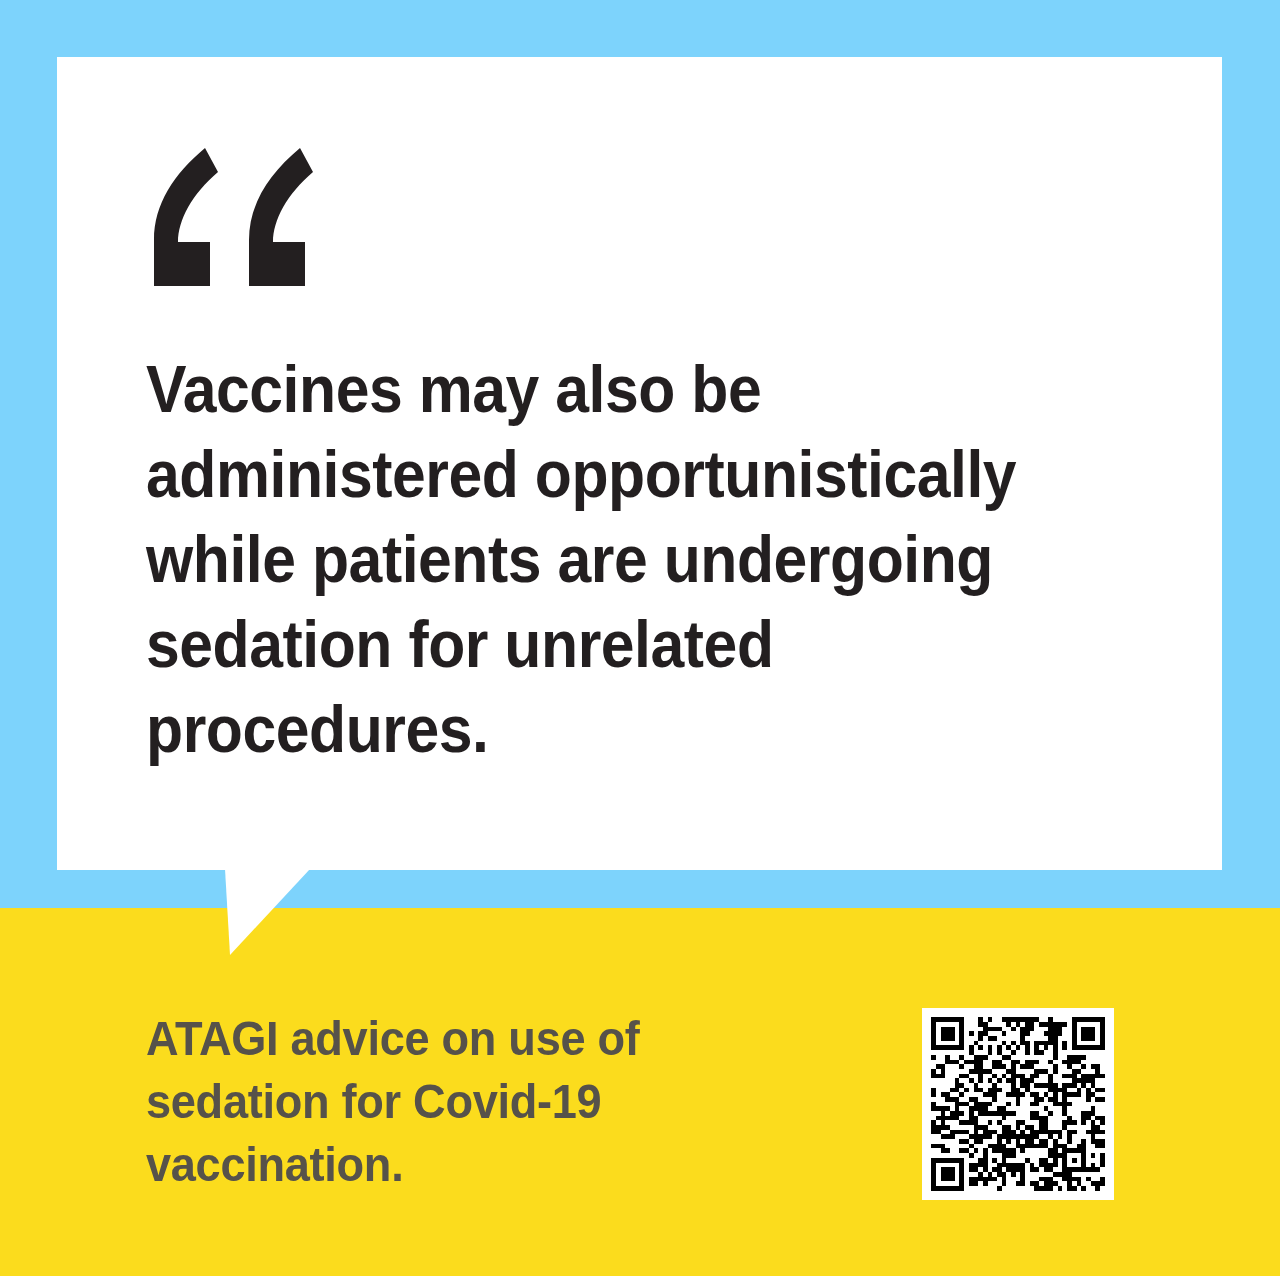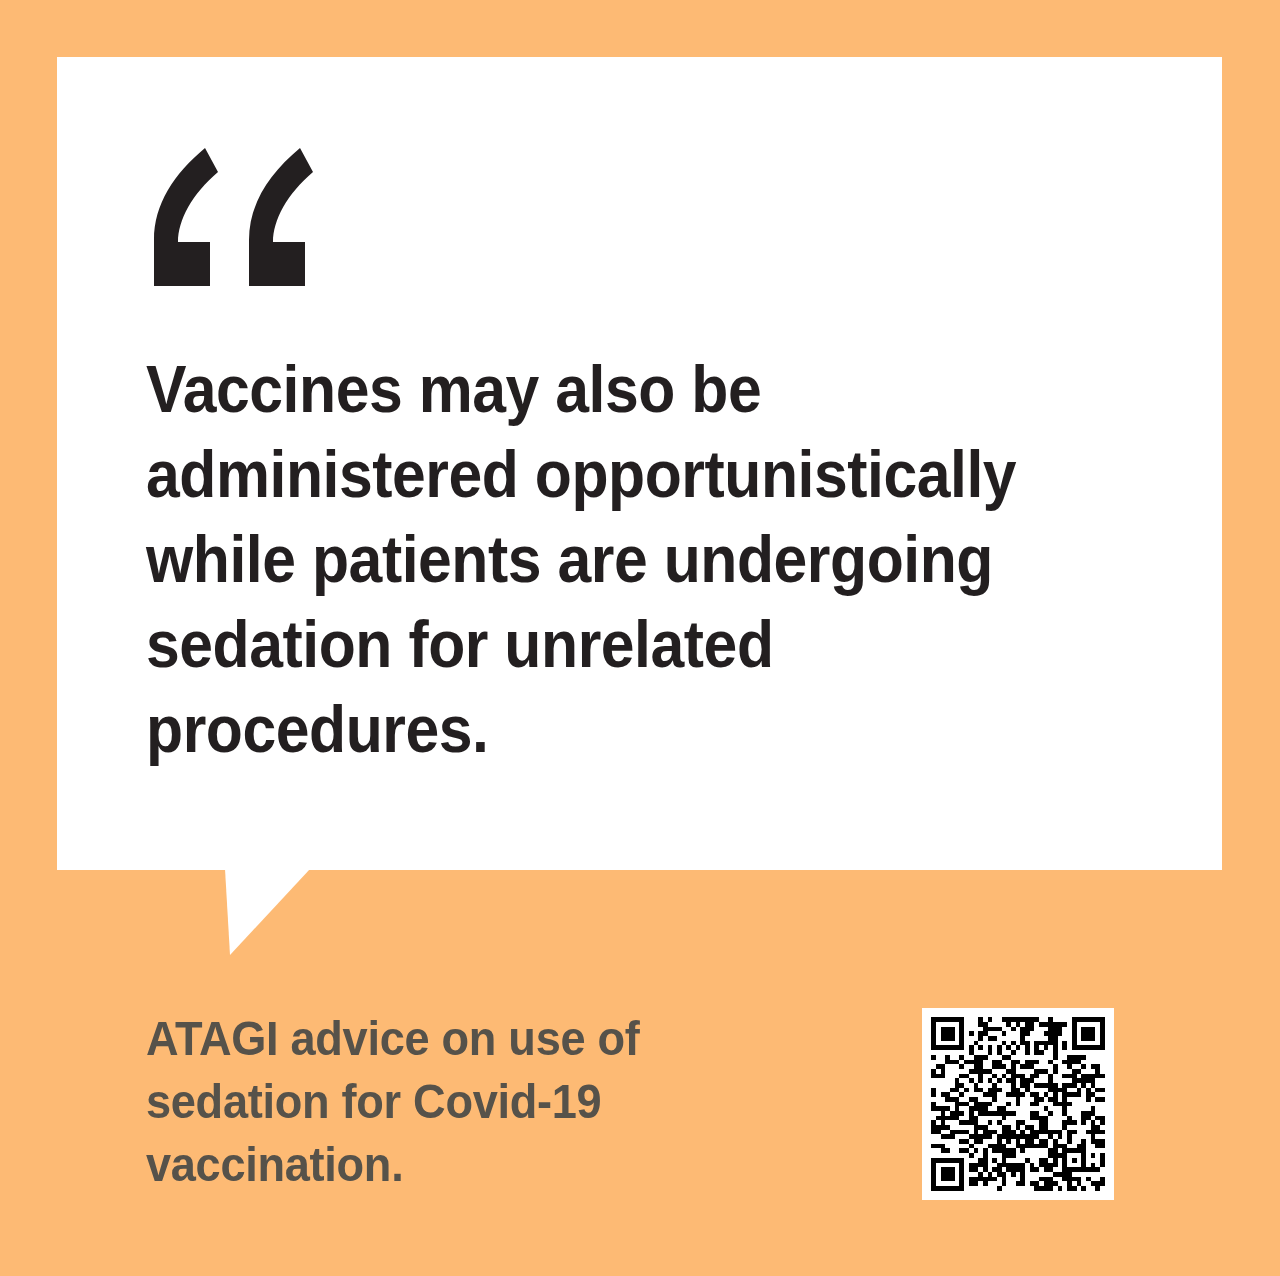--- a/index.html
+++ b/index.html
@@ -12,22 +12,22 @@
     background: #fbdc1d;
     font-family: "Liberation Sans", "DejaVu Sans", sans-serif;
     overflow: hidden;
     position: relative;
   }
 
   #poster {
     position: absolute;
     inset: 0;
     width: 1280px;
-    height: 1276px;
-    background: #fdba74;
+    height: 908px;
+    background: #7dd3fc;
   }
 
   
   .bubble {
     position: absolute;
     left: 57px;
     top: 57px;
     width: 1165px;
     height: 813px;
     background: #ffffff;

